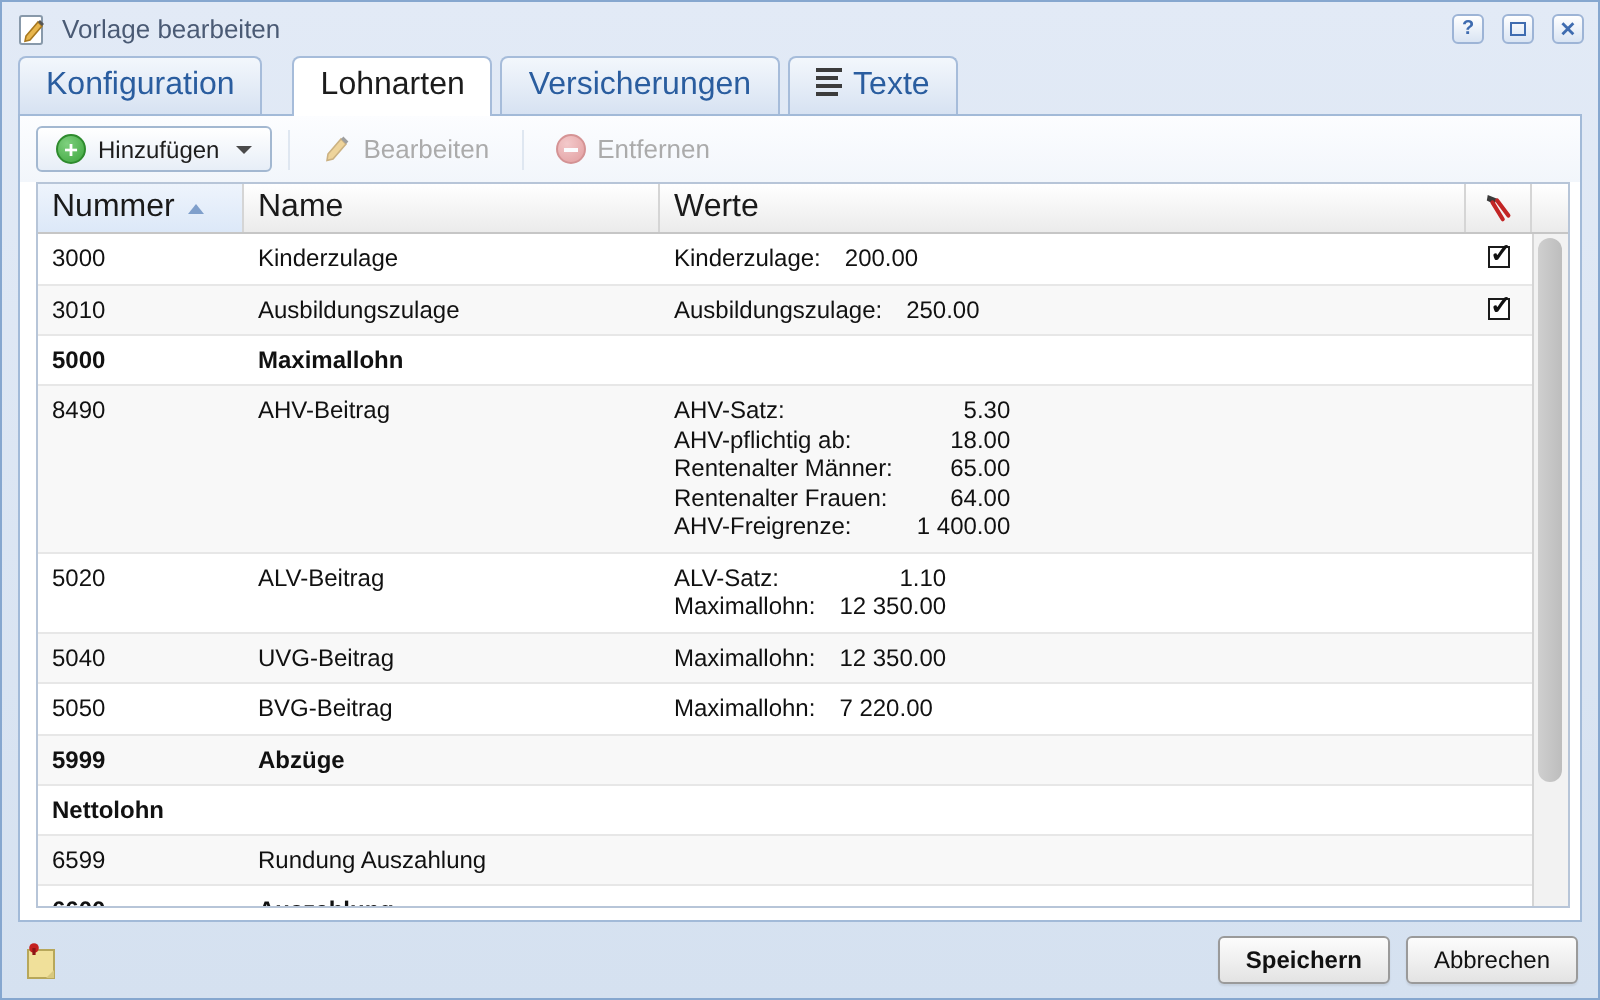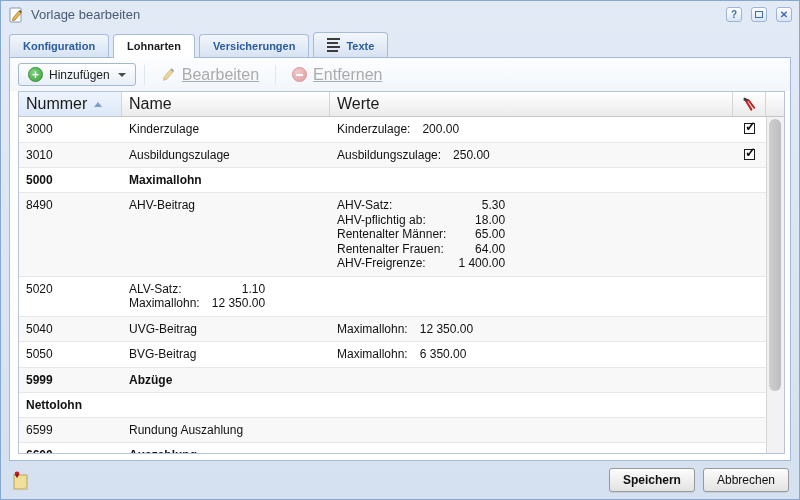--- a/index.html
+++ b/index.html
@@ -22,30 +22,30 @@
     display:flex; align-items:center; justify-content:center; cursor:default;
   }
   .winbtn + .winbtn { margin-left:2px; }
   .max-glyph { width:8px; height:7px; border:1.5px solid #3f6cb0; }
   
   .tabbar {
     display:flex; align-items:flex-end; gap:4px; padding:0 0 0 8px; height:29px;
     position:relative; z-index:2;
   }
   .tab {
-    display:flex; align-items:flex-end; gap:6px;
+    display:flex; align-items:flex-start; gap:6px;
     padding:5px 13px 5px 13px;
     border:1px solid #a6bcda; border-bottom:none;
     border-radius:4px 4px 0 0;
     background:linear-gradient(#f3f7fc,#d7e2f2);
-    color:#2a5d9f; font-size:11px; font-weight:bold; cursor:default;
+    color:#2a5d9f; font-size:16px; font-weight:normal; cursor:default;
   }
   .tab.active {
     background:#ffffff; color:#1c1c1c;
-    padding-bottom:6px; margin-bottom:-1px; position:relative; z-index:3;
+    padding-bottom:6px; margin-bottom:-1px; position:relative; z-index:3;margin-left:11px;
   }
   .list-icon { display:inline-flex; flex-direction:column; gap:2px; }
   .list-icon span { display:block; height:2px; background:#3c3c3c; }
   .list-icon span:nth-child(1){ width:13px; }
   .list-icon span:nth-child(2){ width:11px; }
   .list-icon span:nth-child(3){ width:13px; }
   .list-icon span:nth-child(4){ width:11px; }
   
   .panel {
     position:absolute; left:8px; right:8px; top:56px; bottom:38px;
@@ -67,21 +67,21 @@
     border:1px solid #2e8b2e; color:#fff; font-size:12px; font-weight:bold;
     display:flex; align-items:center; justify-content:center; line-height:1;
   }
   .caret-down {
     width:0; height:0; border-left:4px solid transparent; border-right:4px solid transparent;
     border-top:4px solid #4a4a4a; margin-left:2px;
   }
   .tool-sep { width:1px; height:20px; background:#dfe7f1; margin:0 3px; }
   .btn-disabled {
     display:inline-flex; align-items:center; gap:6px; height:23px; padding:0 8px;
-    font-size:16px; color:#ababab; cursor:default;text-decoration:underline;
+    font-size:13px; color:#ababab; cursor:default;
   }
   .btn-disabled .ico { opacity:0.55; }
   .minus-circle {
     width:15px; height:15px; border-radius:50%;
     background:radial-gradient(circle at 35% 30%, #f0a2a2, #d25454);
     border:1px solid #b94040; color:#fff; font-weight:bold;
     display:flex; align-items:center; justify-content:center;
   }
   .minus-circle::after { content:""; width:7px; height:2px; background:#fff; }
   
@@ -278,20 +278,21 @@
                   <div class="vlabel">AHV-Freigrenze:</div>
                   <div class="vval">1 400.00</div>
                 </div>
     </div>
     <div class="cell-check">
       
     </div>
   </div>
             <div class="row">
     <div class="cell-number">5020</div>
+    <div class="cell-name">ALV-Beitrag</div>
     <div class="cell-values">
       <div class="vgrid">
                   <div class="vlabel">ALV-Satz:</div>
                   <div class="vval">1.10</div>
                   <div class="vlabel">Maximallohn:</div>
                   <div class="vval">12 350.00</div>
                 </div>
     </div>
     <div class="cell-check">
       
@@ -309,21 +310,21 @@
     <div class="cell-check">
       
     </div>
   </div>
             <div class="row">
     <div class="cell-number">5050</div>
     <div class="cell-name">BVG-Beitrag</div>
     <div class="cell-values">
       <div class="vgrid">
                   <div class="vlabel">Maximallohn:</div>
-                  <div class="vval">6 350.00</div>
+                  <div class="vval">7 220.00</div>
                 </div>
     </div>
     <div class="cell-check">
       
     </div>
   </div>
             <div class="row alt bold">
     <div class="cell-number">5999</div>
     <div class="cell-name">Abzüge</div>
     <div class="cell-values">

